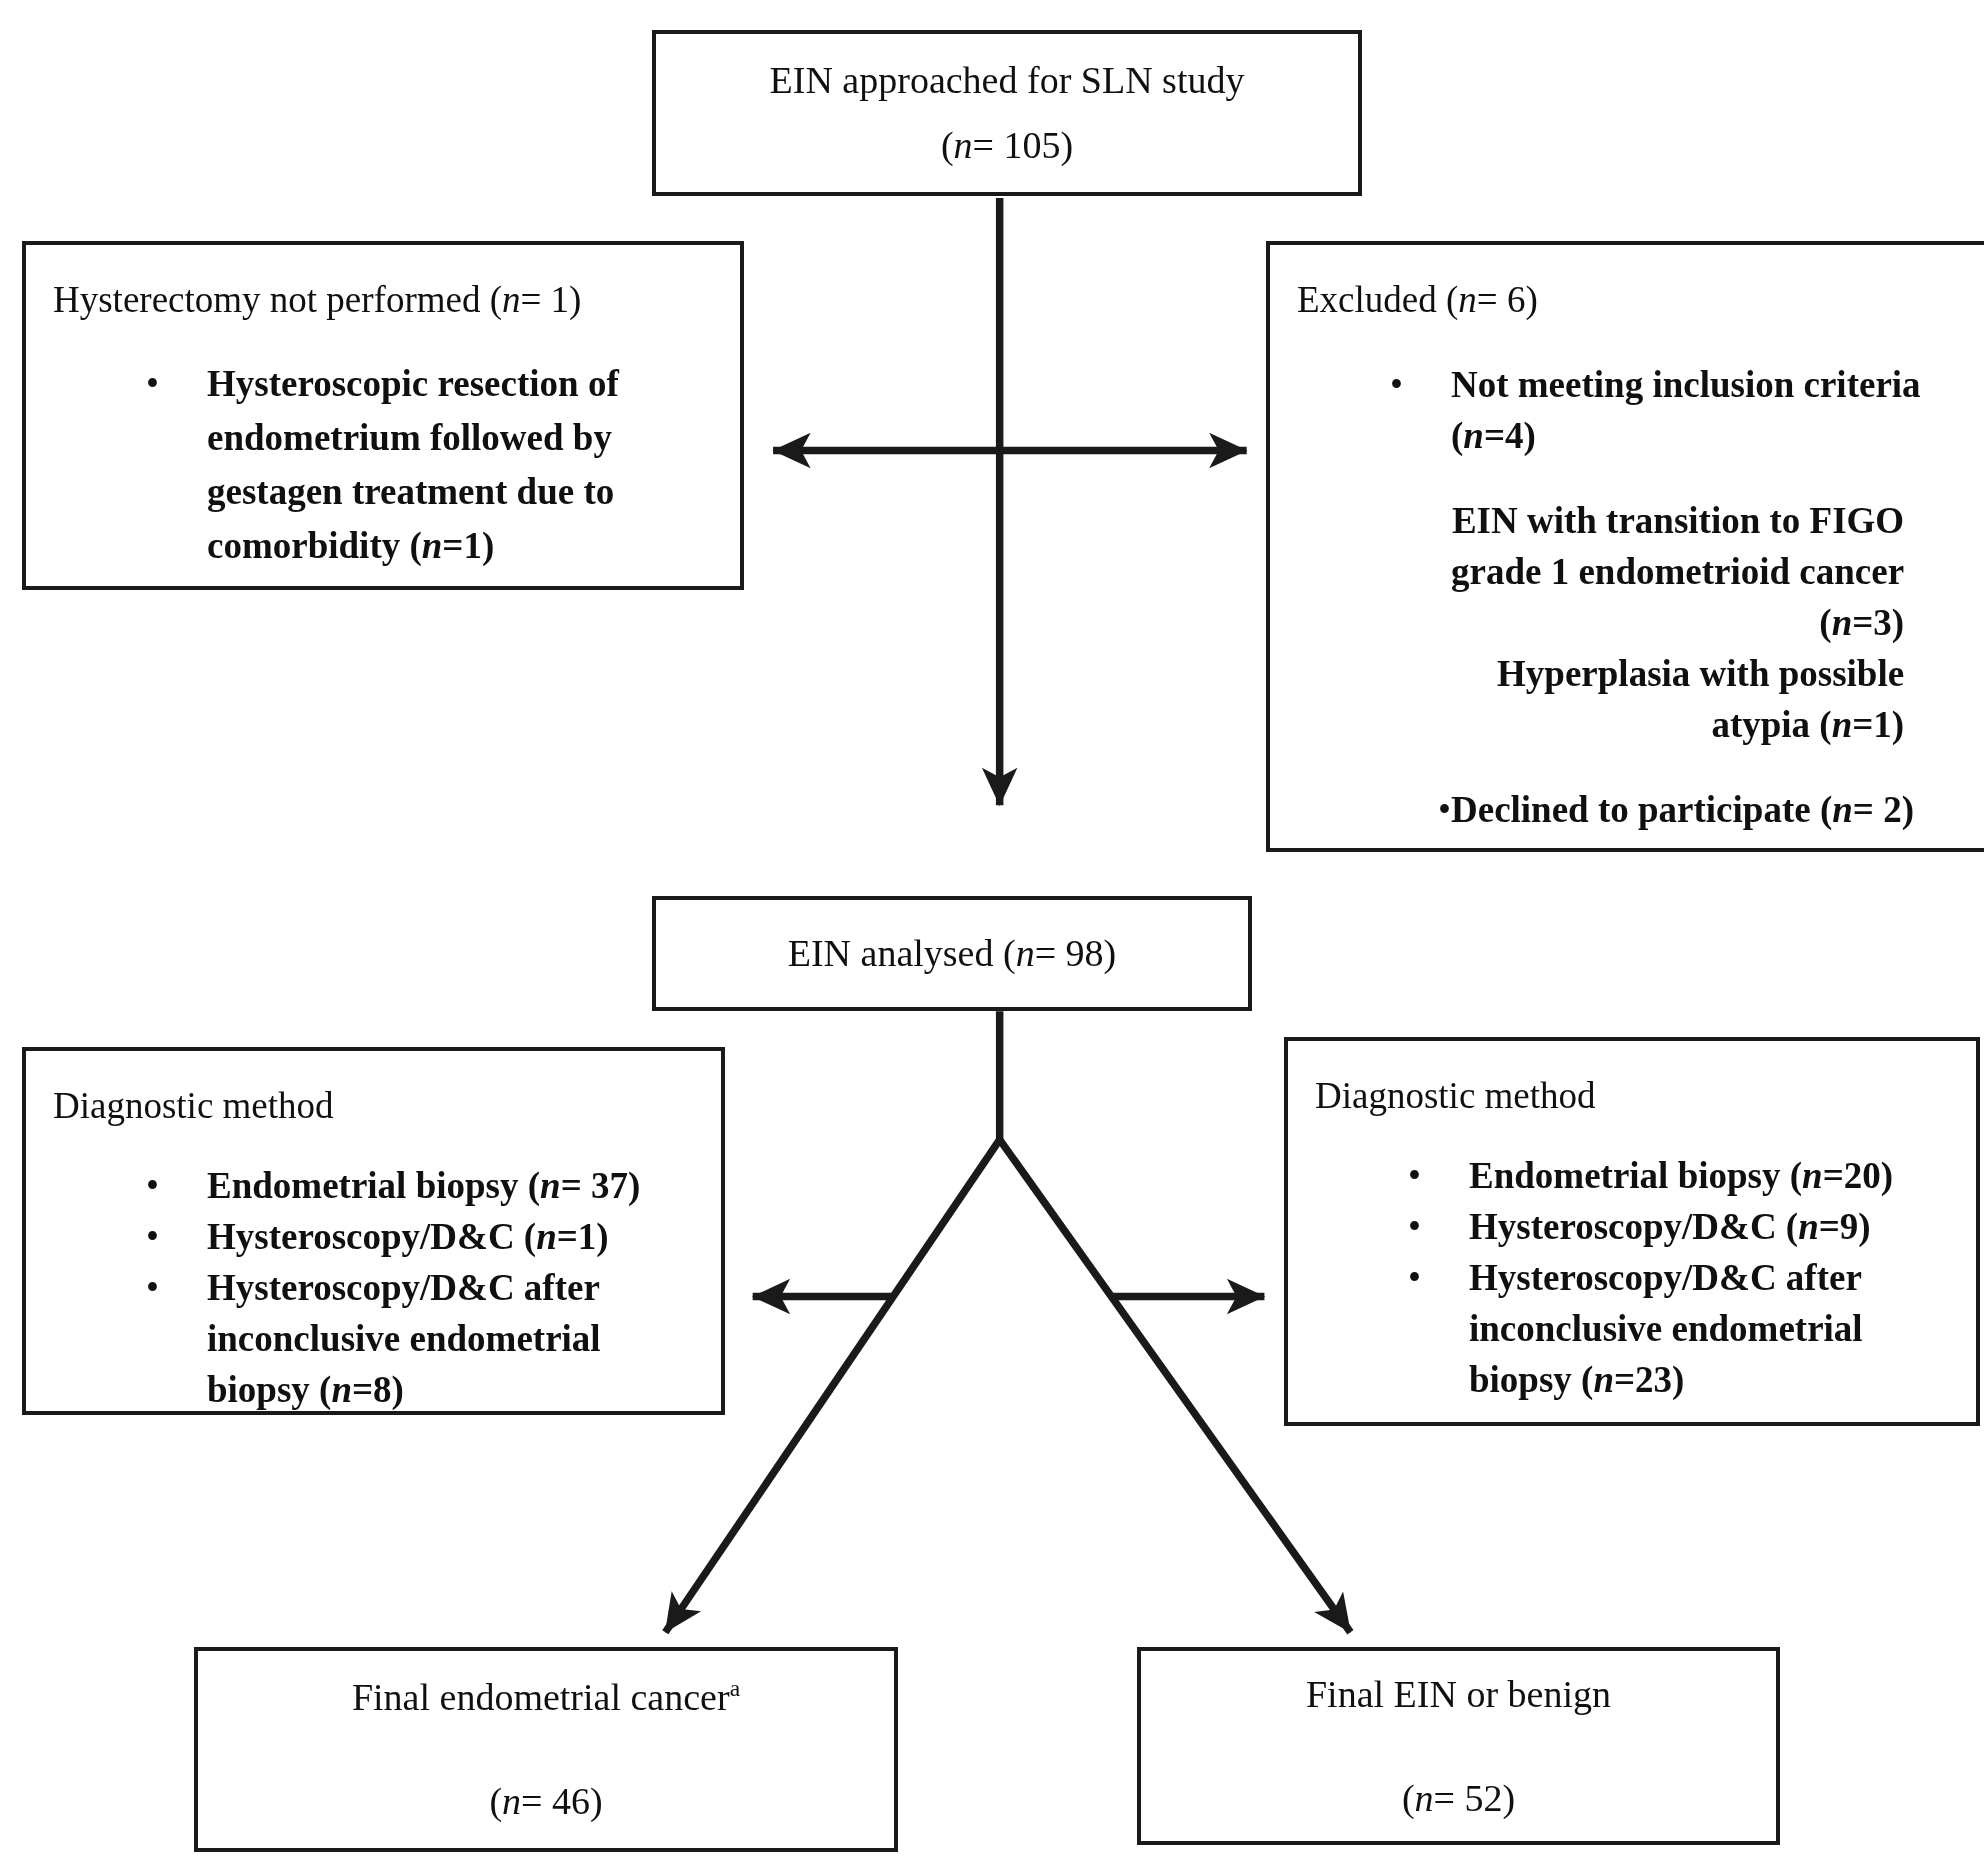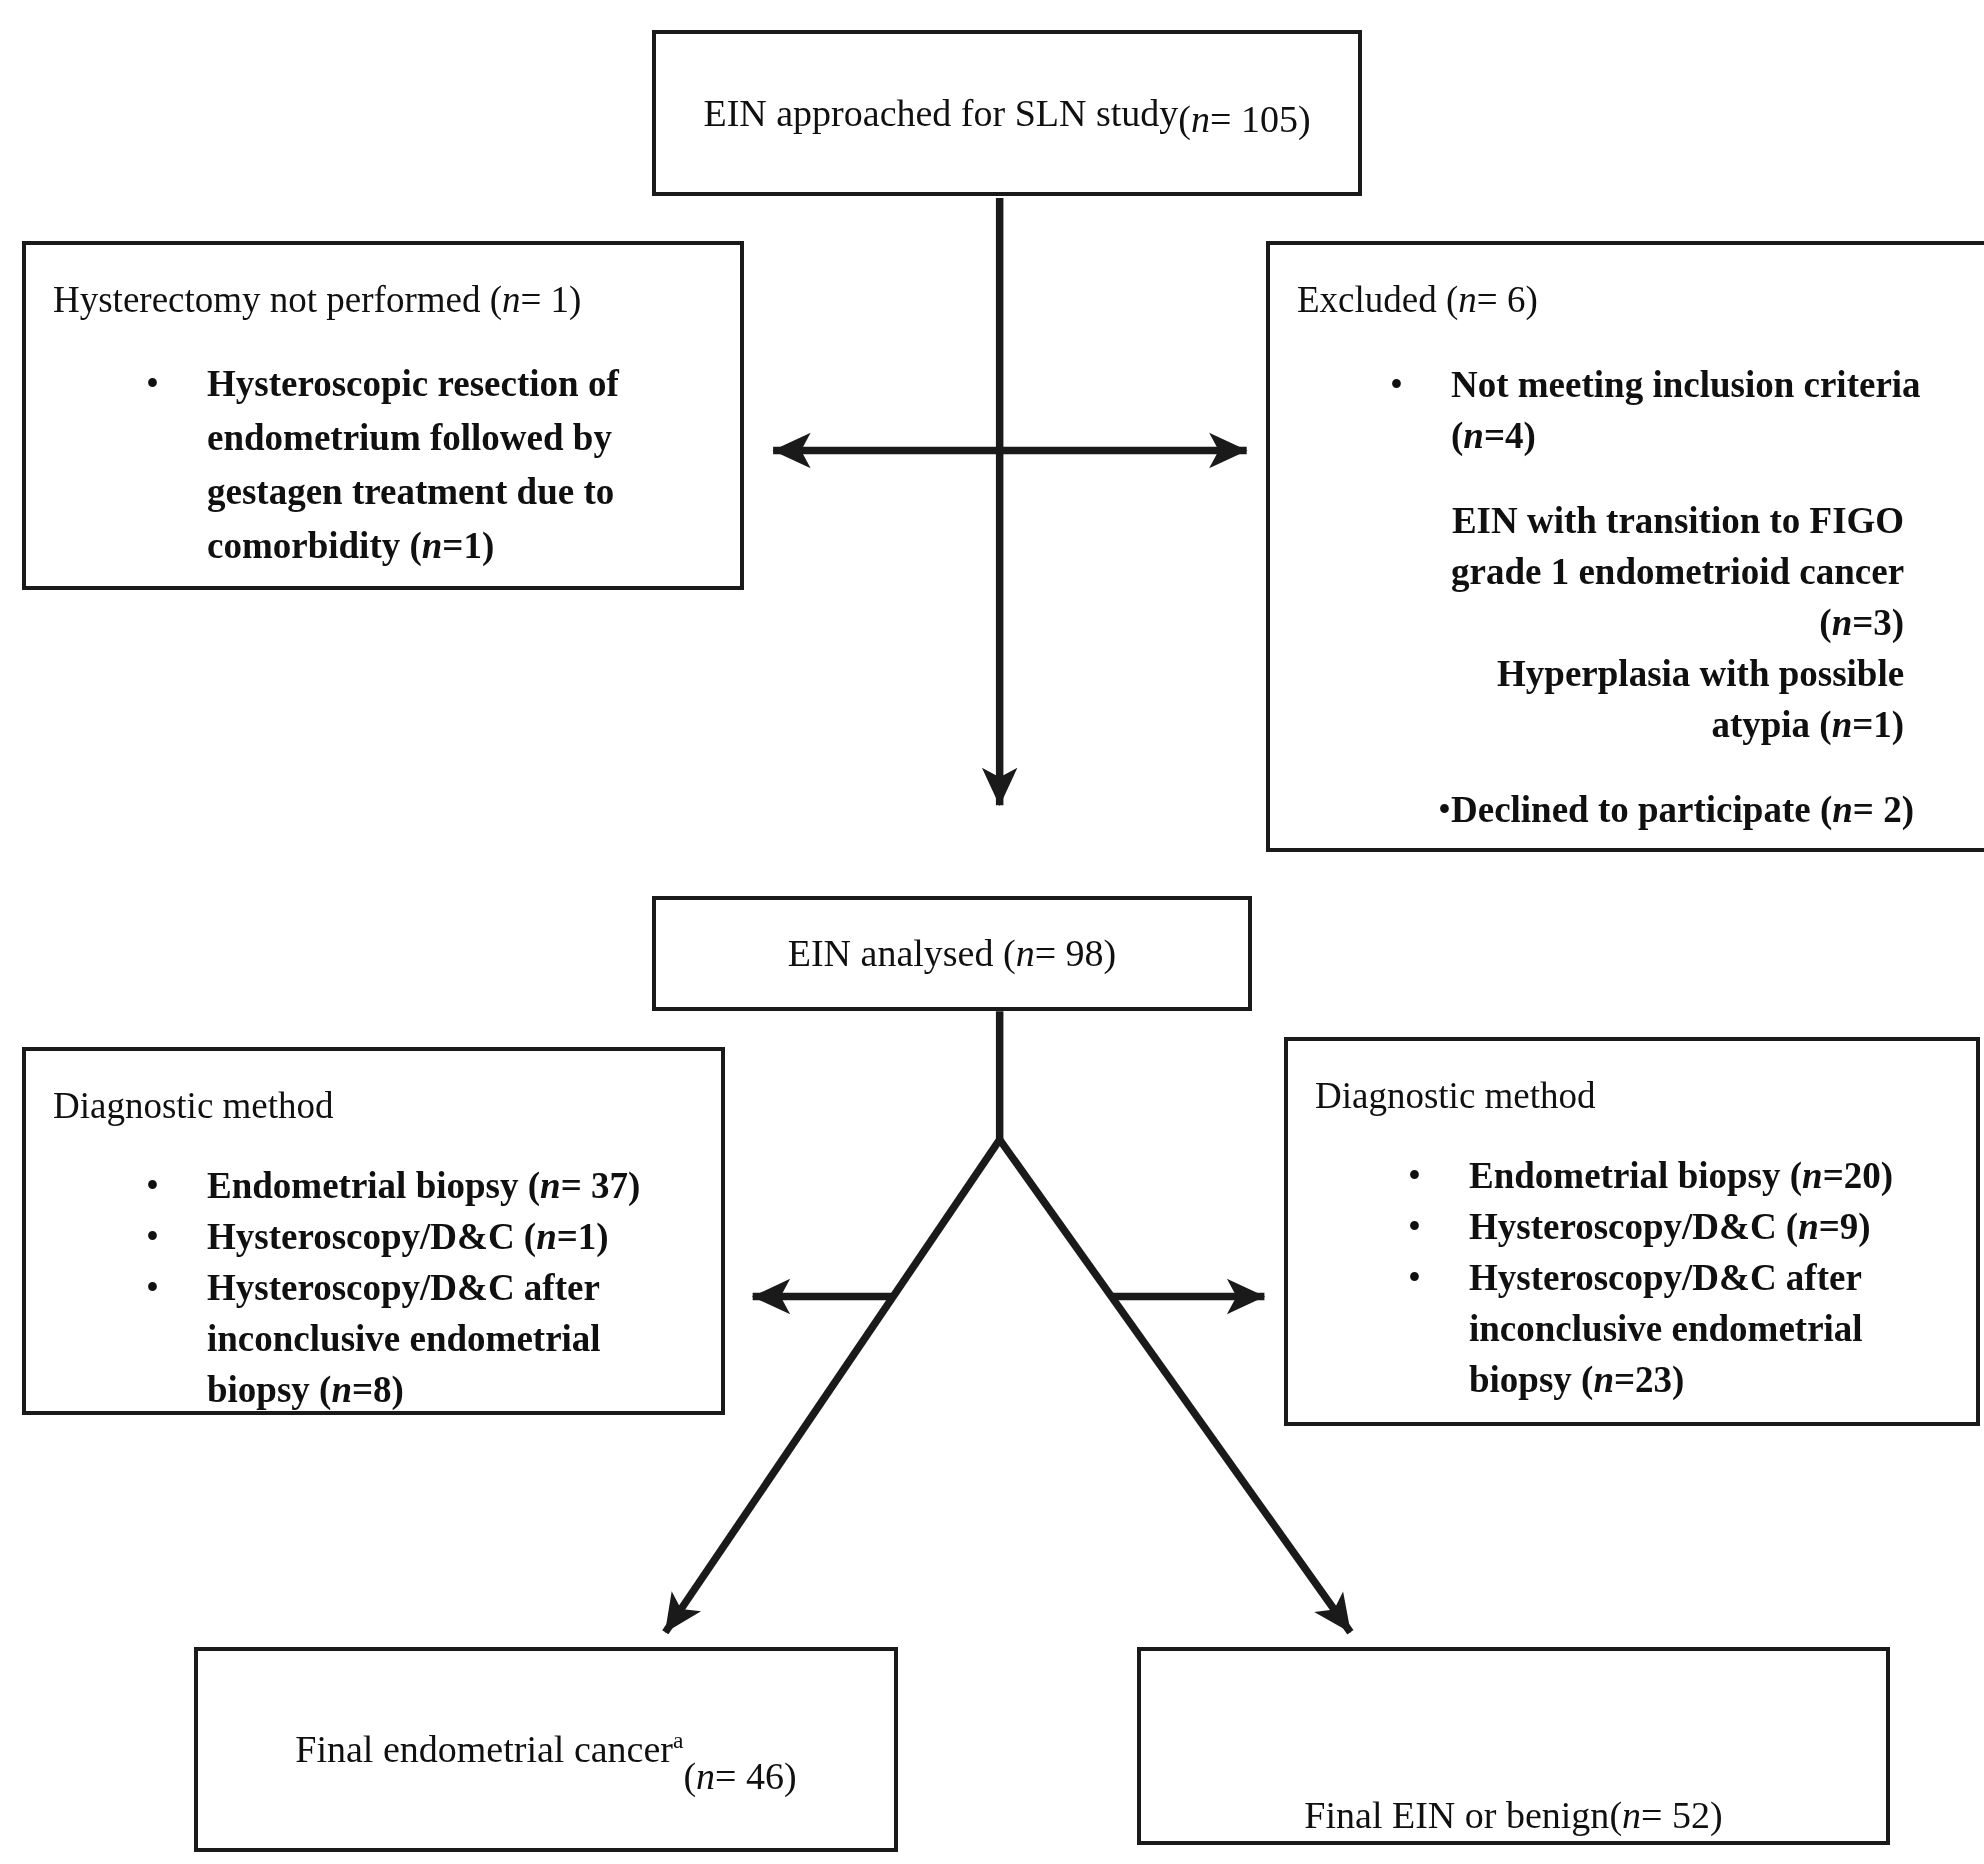--- a/index.html
+++ b/index.html
@@ -17,21 +17,21 @@
     position: absolute;
     background: #ffffff;
     border: 4.8px solid #1a1a1a;
     box-sizing: border-box;
     z-index: 1;
     font-size: 37px;
     line-height: 51px;
   }
   .centerbox {
     display: flex;
-    flex-direction: row;
+    flex-direction: column;
     align-items: center;
     justify-content: center;
     text-align: center;
     font-size: 38px;
   }
   .centerbox .cline + .cline { margin-top: 13.6px; }
   .bigbox .cline + .cline { margin-top: 53px; }
   .listbox { padding: 31px 27px 13.6px 27px; }
   .btitle { line-height: 48px; }
   .bullets { display: flex; flex-direction: column; }
@@ -44,21 +44,21 @@
   }
   .btext { line-height: 51px; white-space: normal; font-weight: bold; }
   
   #b-top    { left: 652px;  top: 30px;   width: 710px; height: 166px; }
   #b-lexcl  { left: 22px;   top: 241px;  width: 722px; height: 349px; }
   #b-rexcl  { left: 1266px; top: 241px;  width: 790px; height: 611px; }
   #b-mid    { left: 652px;  top: 896px; width: 600px; height: 115px; }
   #b-ldiag  { left: 22px;   top: 1047px; width: 703px; height: 368px; }
   #b-rdiag  { left: 1284px; top: 1037px; width: 696px; height: 389px; }
   #b-bleft  { left: 194px;  top: 1647px; width: 704px; height: 205px; }
-  #b-bright { left: 1137px; top: 1647px; width: 753px; height: 198px; align-items: flex-end; }
+  #b-bright { left: 1137px; top: 1647px; width: 643px; height: 198px; }
   #b-lexcl .bullets { margin-top: 33px; }
   #b-lexcl .btext, #b-lexcl .bmark { line-height: 54px; }
   #b-rexcl .bullets { margin-top: 35px; }
   #b-rexcl .gap { margin-top: 34px; text-align: right; }
   #b-ldiag .bullets, #b-rdiag .bullets { margin-top: 30px; }
   .nv { font-style: italic; }
   sup.supa { font-size: 62%; vertical-align: super; line-height: 0; }
   .hiddenmark { visibility: hidden; }
 </style>
 </head>

